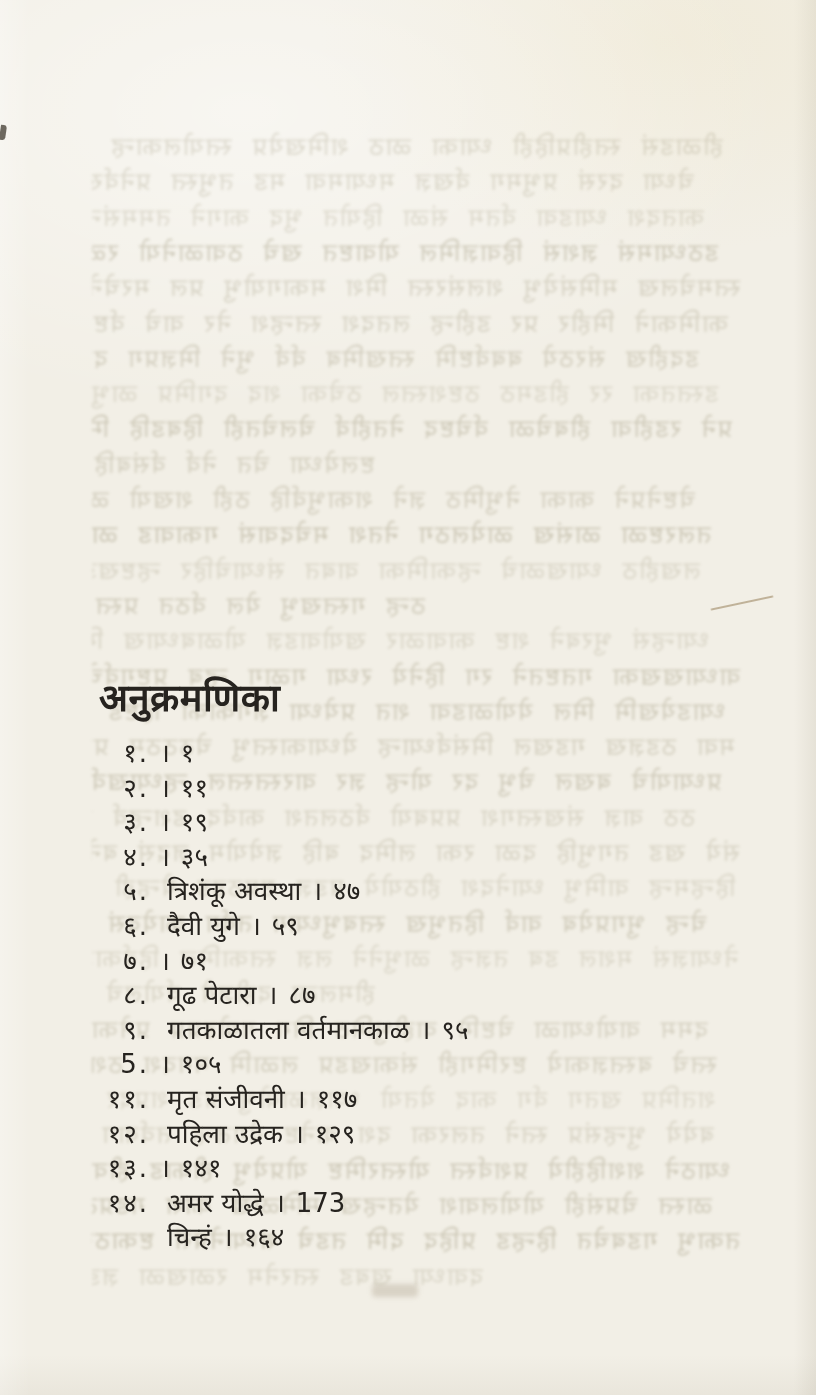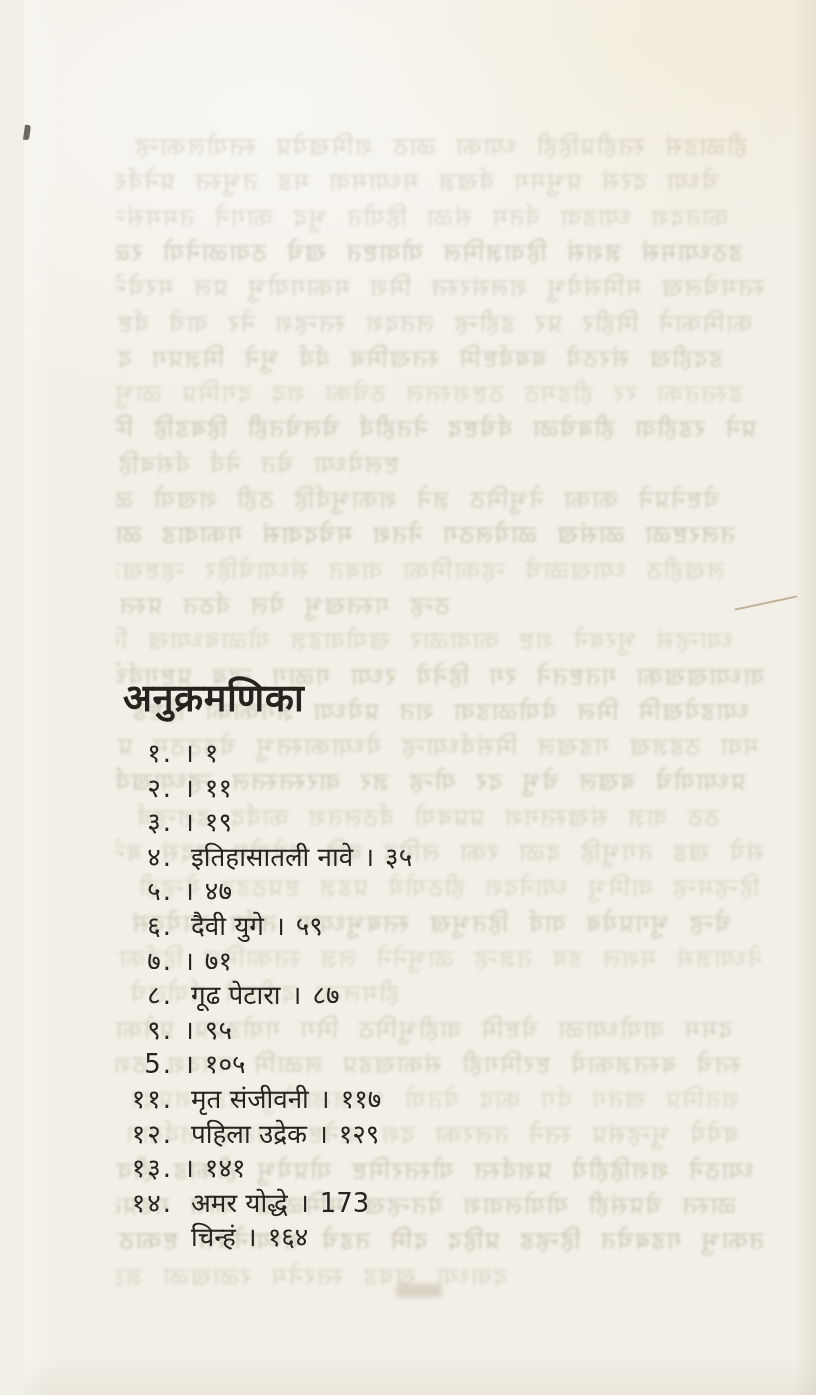--- a/index.html
+++ b/index.html
@@ -17,21 +17,20 @@
   }
   .page{
     position:absolute;inset:0;
     background:
       radial-gradient(ellipse 900px 500px at 30% 8%, rgba(255,255,255,.45), rgba(255,255,255,0) 60%),
       radial-gradient(ellipse 500px 300px at 82% 3%, rgba(235,222,180,.25), rgba(235,222,180,0) 70%),
       linear-gradient(to right, rgba(255,255,255,.25) 0px, rgba(255,255,255,0) 30px),
       linear-gradient(to left, rgba(120,110,85,.10) 0px, rgba(120,110,85,0) 22px),
       linear-gradient(to top, rgba(120,110,85,.07) 0px, rgba(120,110,85,0) 40px),
       var(--paper);
-    margin-left: 24px;
   }
   
   .ghost-layer{
     position:absolute;inset:0;
     pointer-events:none;
   }
   .ghost-line{
     position:absolute;
     left:92px;
     width:652px;
@@ -153,26 +152,26 @@
       <span class="sep">।</span>
       <span class="pg">११</span>
     </li>
       <li class="">
       <span class="num">३.</span>
       <span class="sep">।</span>
       <span class="pg">१९</span>
     </li>
       <li class="">
       <span class="num">४.</span>
-      <span class="title">इतिहासातली नावे</span>
       <span class="sep">।</span>
       <span class="pg">३५</span>
     </li>
       <li class="">
       <span class="num">५.</span>
+      <span class="title">त्रिशंकू अवस्था</span>
       <span class="sep">।</span>
       <span class="pg">४७</span>
     </li>
       <li class="">
       <span class="num">६.</span>
       <span class="title">दैवी युगे</span>
       <span class="sep">।</span>
       <span class="pg">५९</span>
     </li>
       <li class="">
@@ -181,20 +180,21 @@
       <span class="pg">७१</span>
     </li>
       <li class="">
       <span class="num">८.</span>
       <span class="title">गूढ पेटारा</span>
       <span class="sep">।</span>
       <span class="pg">८७</span>
     </li>
       <li class="">
       <span class="num">९.</span>
+      <span class="title">गतकाळातला वर्तमानकाळ</span>
       <span class="sep">।</span>
       <span class="pg">९५</span>
     </li>
       <li class="">
       <span class="num">5.</span>
       <span class="sep">।</span>
       <span class="pg">१०५</span>
     </li>
       <li class="">
       <span class="num">११.</span>

